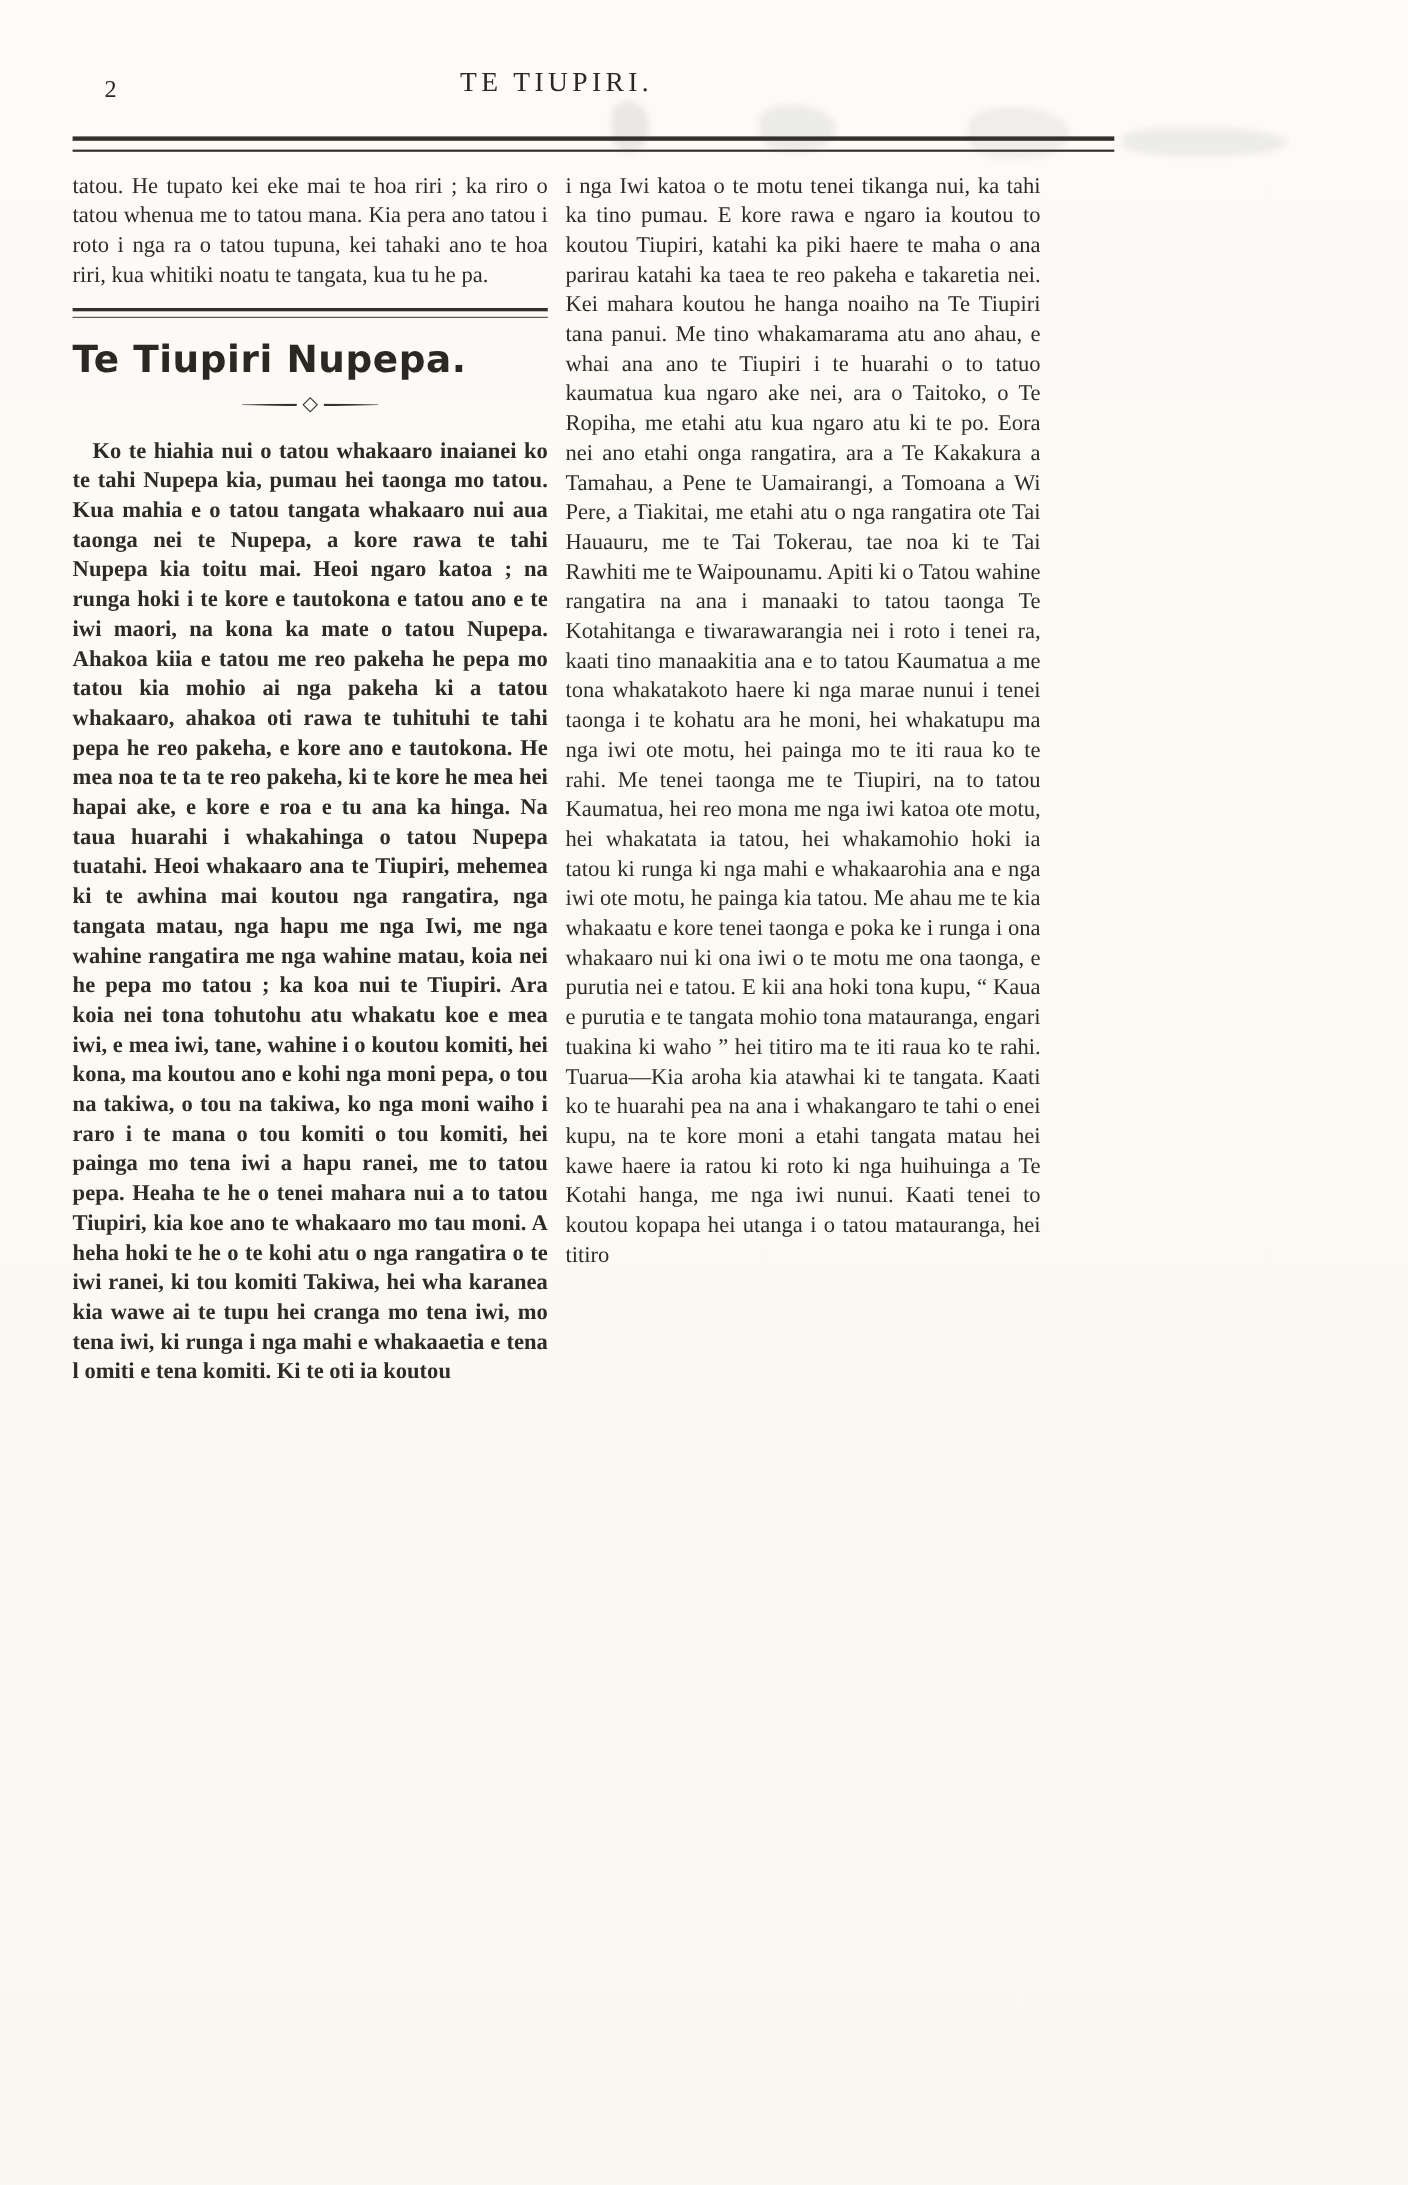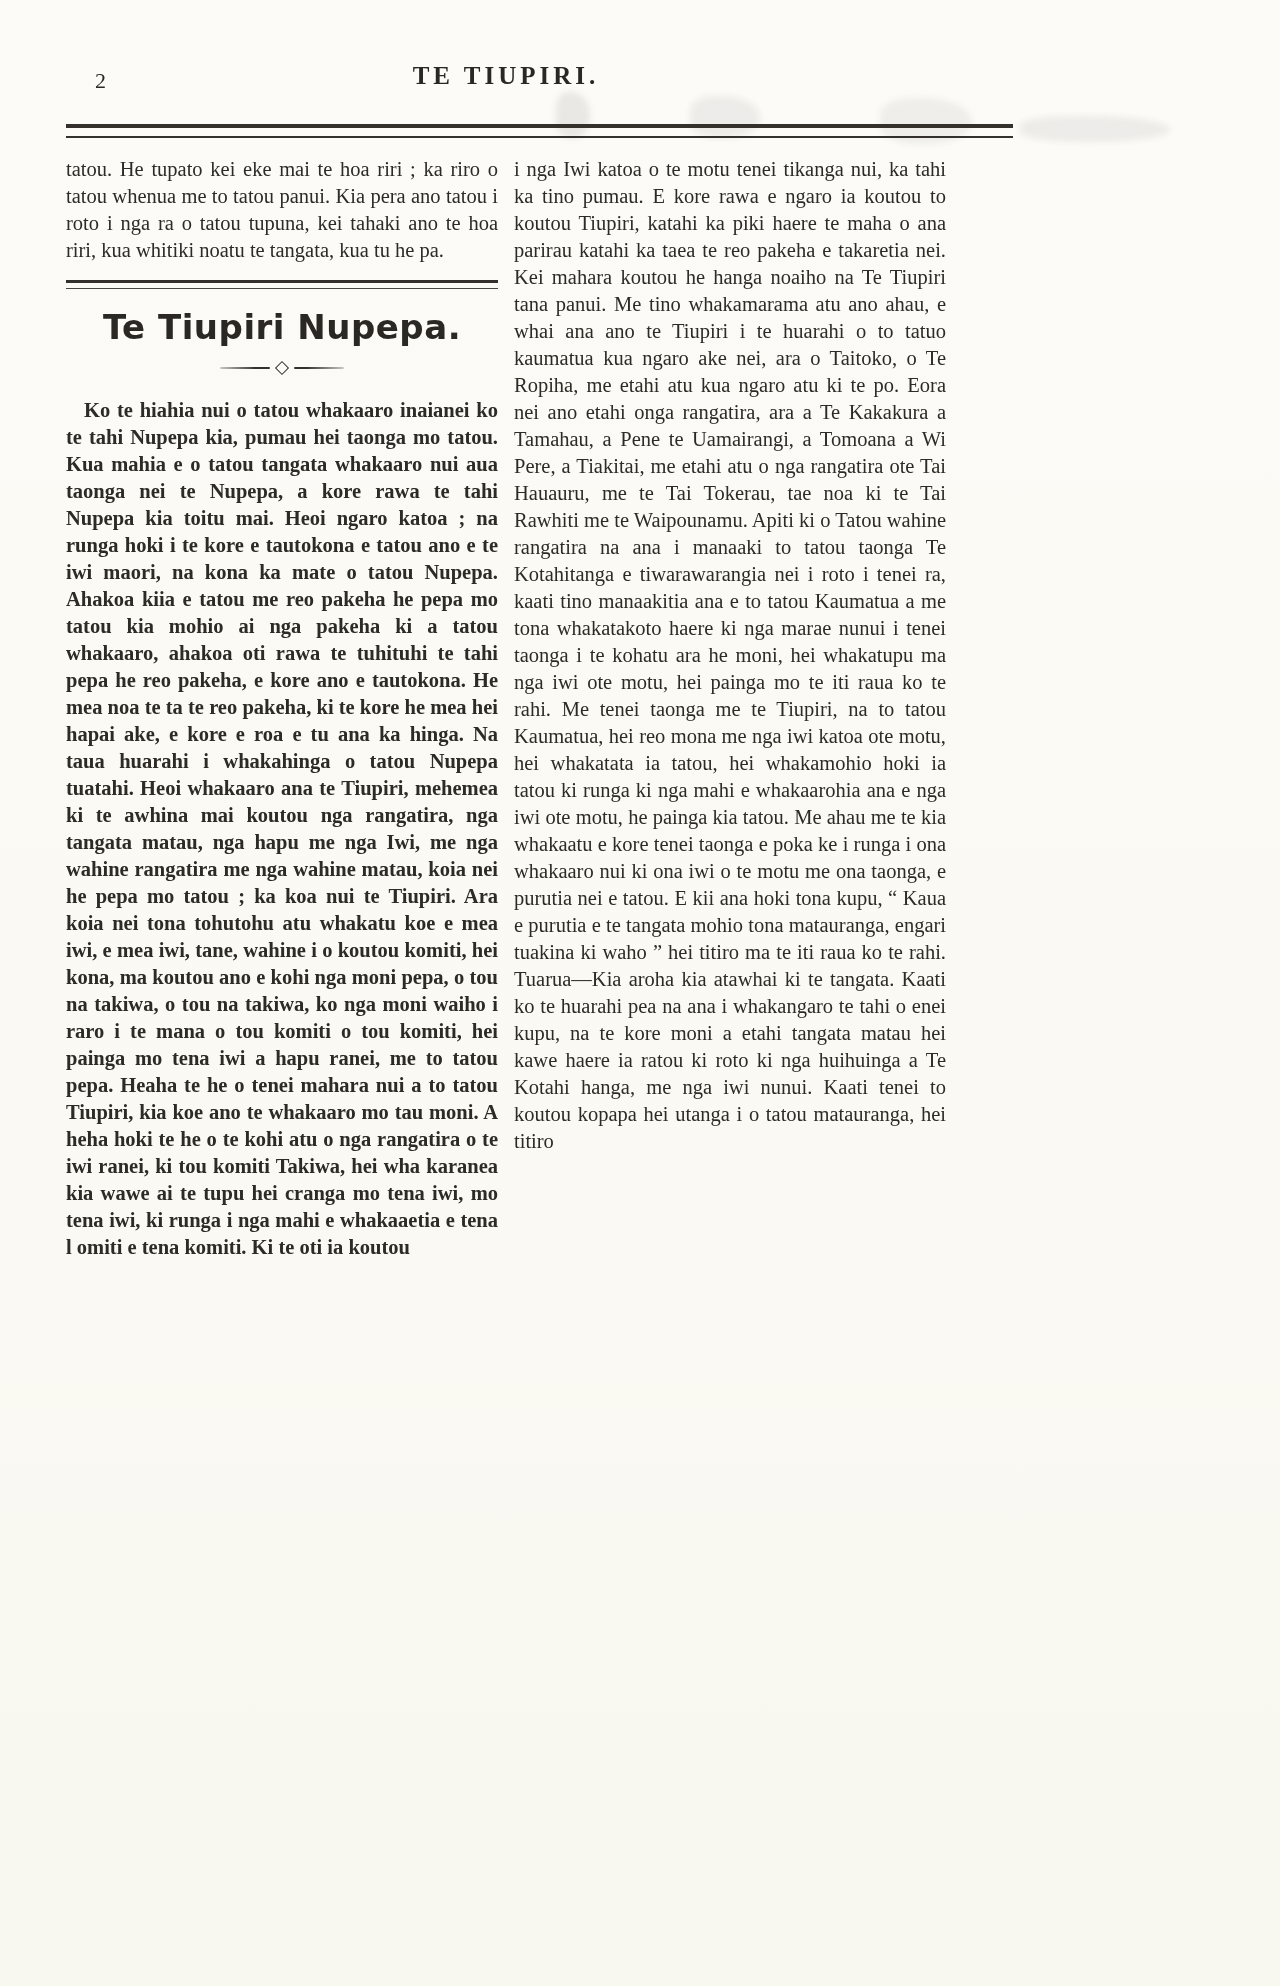--- a/index.html
+++ b/index.html
@@ -23,21 +23,21 @@
     font-size: 22px;
     letter-spacing: 1px;
   }
   .masthead {
     position: absolute;
     left: 66px;
     top: 62px;
     width: 880px;
     text-align: center;
     font-size: 25px;
-    font-weight: 700;
+    font-weight: 400;
     letter-spacing: 4px;
   }
   .header-rule {
     position: absolute;
     left: 66px;
     top: 124px;
     width: 947px;
     height: 8px;
     border-top: 4px solid #34312c;
     border-bottom: 2px solid #34312c;
@@ -74,21 +74,20 @@
   }
   .section-rule {
     margin: 16px auto 0 auto;
     width: 100%;
     height: 5px;
     border-top: 3px solid #34312c;
     border-bottom: 1px solid #4a463f;
   }
   .article-heading {
     margin: 18px 0 0 0;
-    text-align: center;
     font-family: "DejaVu Sans", sans-serif;
     font-weight: 700;
     font-size: 34px;
     letter-spacing: 0.5px;
     color: #2b2824;
   }
   .ornament {
     margin: 14px auto 0 auto;
     display: flex;
     align-items: center;
@@ -128,21 +127,21 @@
   <div class="smudge s1"></div>
   <div class="smudge s2"></div>
   <div class="smudge s3"></div>
   <div class="smudge s4"></div>
 
   <div class="header-rule"></div>
 
   <div class="columns">
 
     <div class="col">
-      <p>tatou.  He tupato kei eke mai te hoa riri ; ka riro o tatou whenua me to tatou panui.  Kia pera ano tatou i roto i nga ra o tatou tupuna, kei tahaki ano te hoa riri, kua whitiki noatu te tangata, kua tu he pa.</p>
+      <p>tatou.  He tupato kei eke mai te hoa riri ; ka riro o tatou whenua me to tatou mana.  Kia pera ano tatou i roto i nga ra o tatou tupuna, kei tahaki ano te hoa riri, kua whitiki noatu te tangata, kua tu he pa.</p>
 
       <div class="section-rule"></div>
 
       <h2 class="article-heading">Te Tiupiri Nupepa.</h2>
 
       <div class="ornament">
         <span class="orn-line left"></span>
         <span class="orn-diamond"></span>
         <span class="orn-line right"></span>
       </div>

